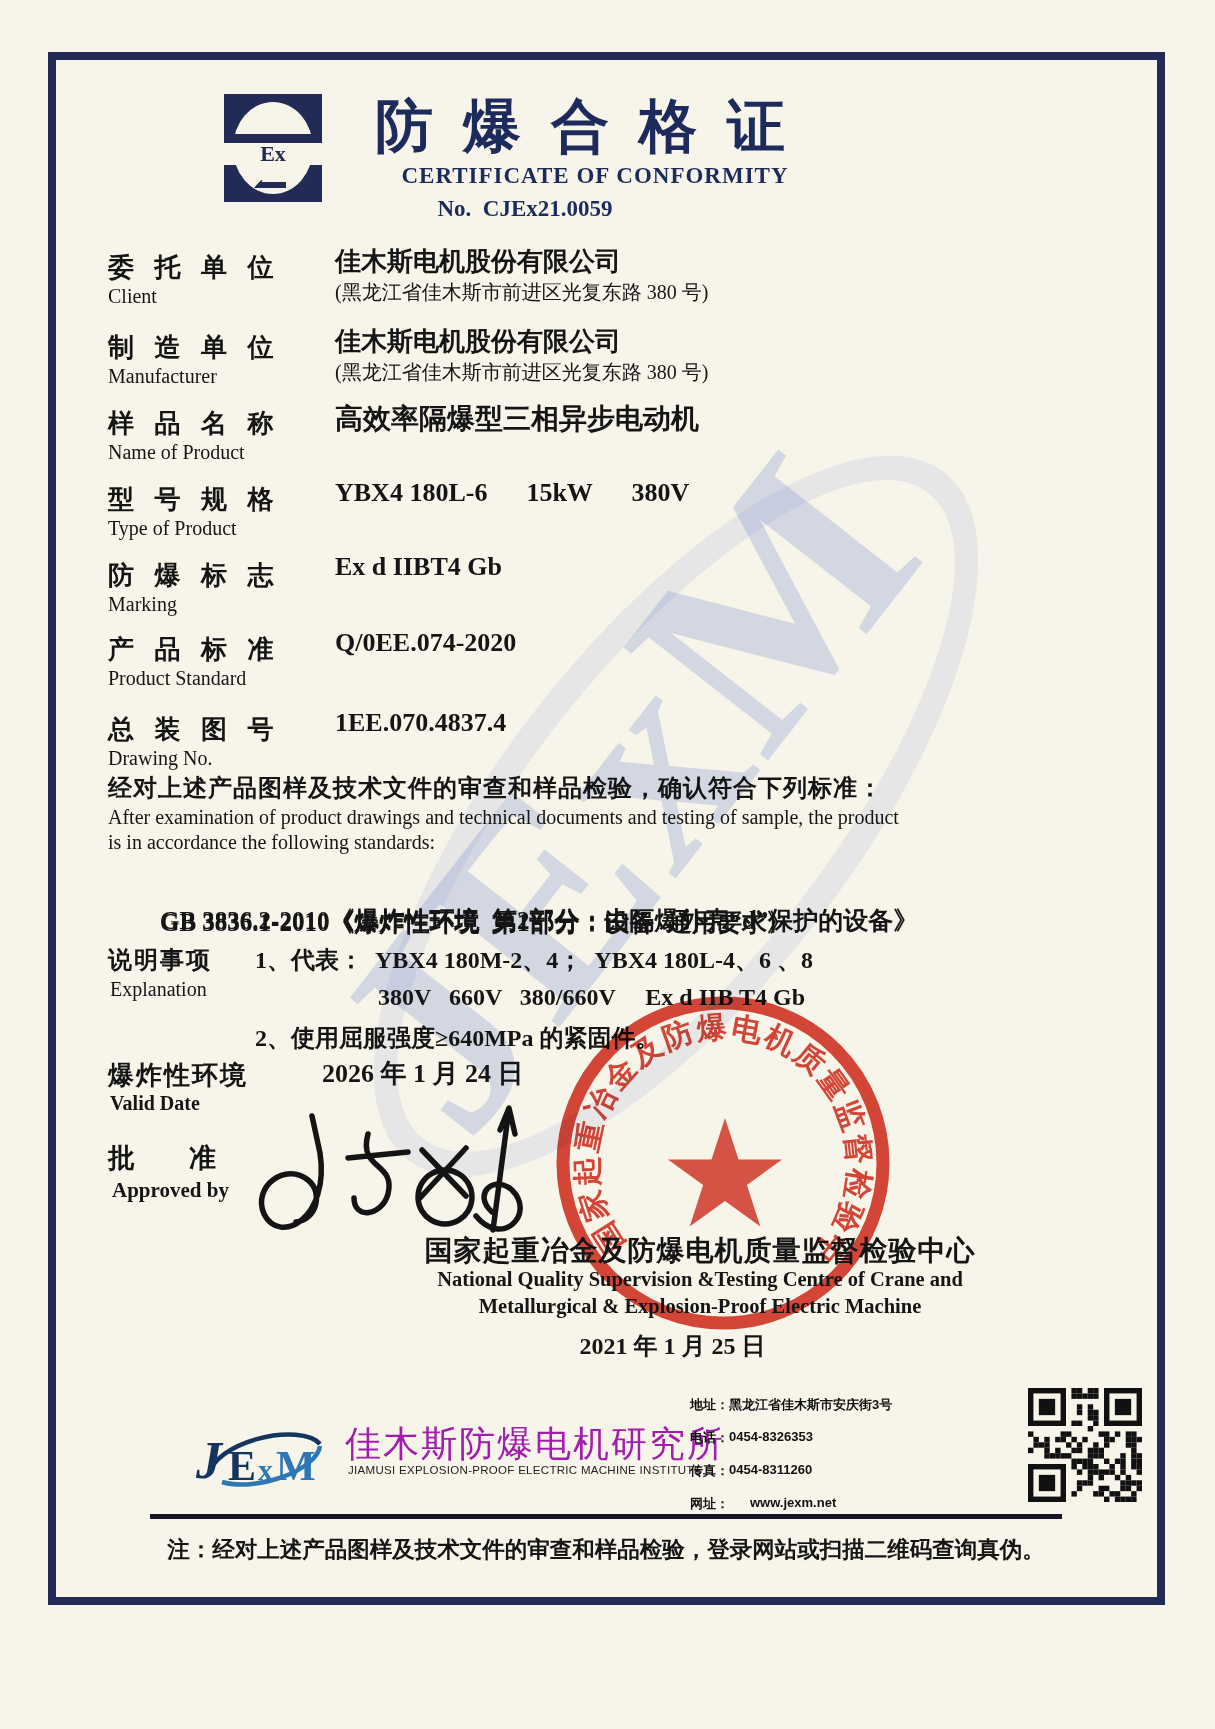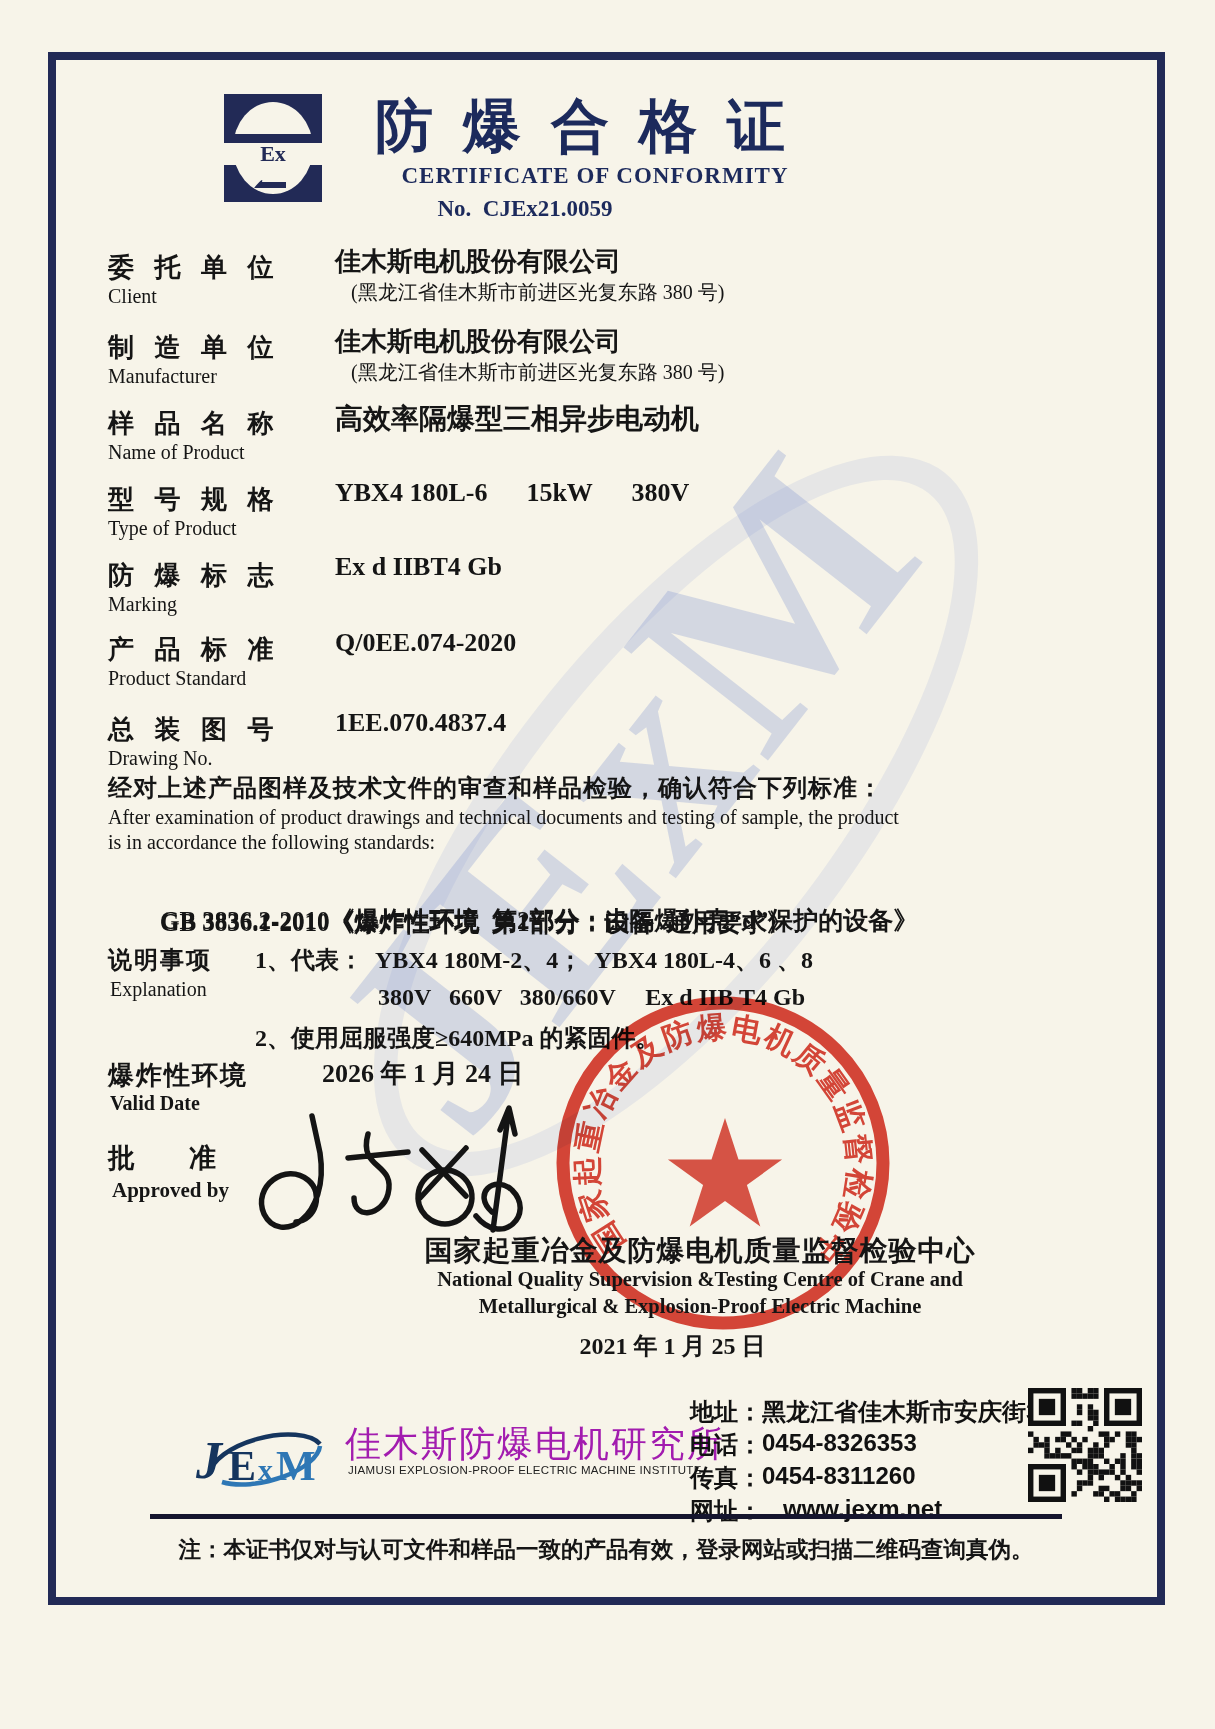--- a/index.html
+++ b/index.html
@@ -17,32 +17,32 @@
   
   .title-cn{left:355px;top:88px;width:480px;text-align:center;font-size:58px;font-weight:bold;
             color:#1c2a5c;letter-spacing:30px;white-space:nowrap;}
   .title-en{left:335px;top:163px;width:520px;text-align:center;font-size:23px;font-weight:bold;
             color:#1c2a5c;letter-spacing:1px;white-space:nowrap;}
   .cert-no{left:355px;top:196px;width:340px;text-align:center;font-size:23px;font-weight:600;color:#1c2a5c;white-space:pre;}
   
   .label-cn{font-size:26px;font-weight:bold;letter-spacing:7px;white-space:pre;}
   .label-en{font-size:20px;font-weight:500;}
   .val{font-size:26px;font-weight:bold;white-space:pre-wrap;}
-  .note{font-size:20px;font-weight:400;white-space:pre-wrap;margin-left:16px;}
+  .note{font-size:20px;font-weight:400;white-space:pre-wrap;}
   .stmt-cn{font-size:24px;font-weight:bold;letter-spacing:1px;}
   .stmt-en{font-size:20px;}
   .std{font-size:25px;font-weight:bold;white-space:pre-wrap;}
   .exp{font-size:24px;font-weight:bold;white-space:pre-wrap;}
   .center-cn{font-size:28px;font-weight:bold;letter-spacing:1px;text-align:center;}
   .center-en{font-size:20.5px;font-weight:bold;text-align:center;}
   .center-date{font-size:24px;font-weight:bold;text-align:center;white-space:pre;}
   
   .inst-cn{font-family:"Liberation Sans",sans-serif;font-size:36px;font-weight:normal;letter-spacing:2px;color:#a21caf;}
   .inst-en{font-family:"Liberation Sans",sans-serif;font-size:11.5px;font-weight:500;letter-spacing:0.3px;color:#222;}
-  .contact-row{font-family:"Liberation Sans",sans-serif;font-size:24px;font-weight:600;color:#111;
+  .contact-row{font-family:"Liberation Sans",sans-serif;font-size:13px;font-weight:600;color:#111;
                display:flex;white-space:pre;}
   .divider{left:150px;top:1514px;width:912px;height:5px;background:#15152e;}
   .foot-note{left:120px;top:1534px;width:972px;text-align:center;font-size:22.5px;font-weight:bold;white-space:nowrap;}
   .stamp{mix-blend-mode:multiply;opacity:0.9;}
   svg text{font-family:"Liberation Serif",serif;}
 </style>
 </head>
 <body>
 
 <div class="abs wm-ellipse"></div>
@@ -311,13 +311,13 @@
     <rect x="2" y="2" width="3" height="3" fill="#111"></rect>
     <rect x="14" y="0" width="7" height="7" fill="#111"></rect>
     <rect x="15" y="1" width="5" height="5" fill="#f7f4e9"></rect>
     <rect x="16" y="2" width="3" height="3" fill="#111"></rect>
     <rect x="0" y="14" width="7" height="7" fill="#111"></rect>
     <rect x="1" y="15" width="5" height="5" fill="#f7f4e9"></rect>
     <rect x="2" y="16" width="3" height="3" fill="#111"></rect>
   </svg>
 
 <div class="abs divider"></div>
-<div class="abs foot-note">注：本证书仅对与认可文件和样品一致的产品有效，登录网站或扫描二维码查询真伪。</div>
+<div class="abs foot-note">注：经对上述产品图样及技术文件的审查和样品检验，登录网站或扫描二维码查询真伪。</div>
 
 </body></html>

